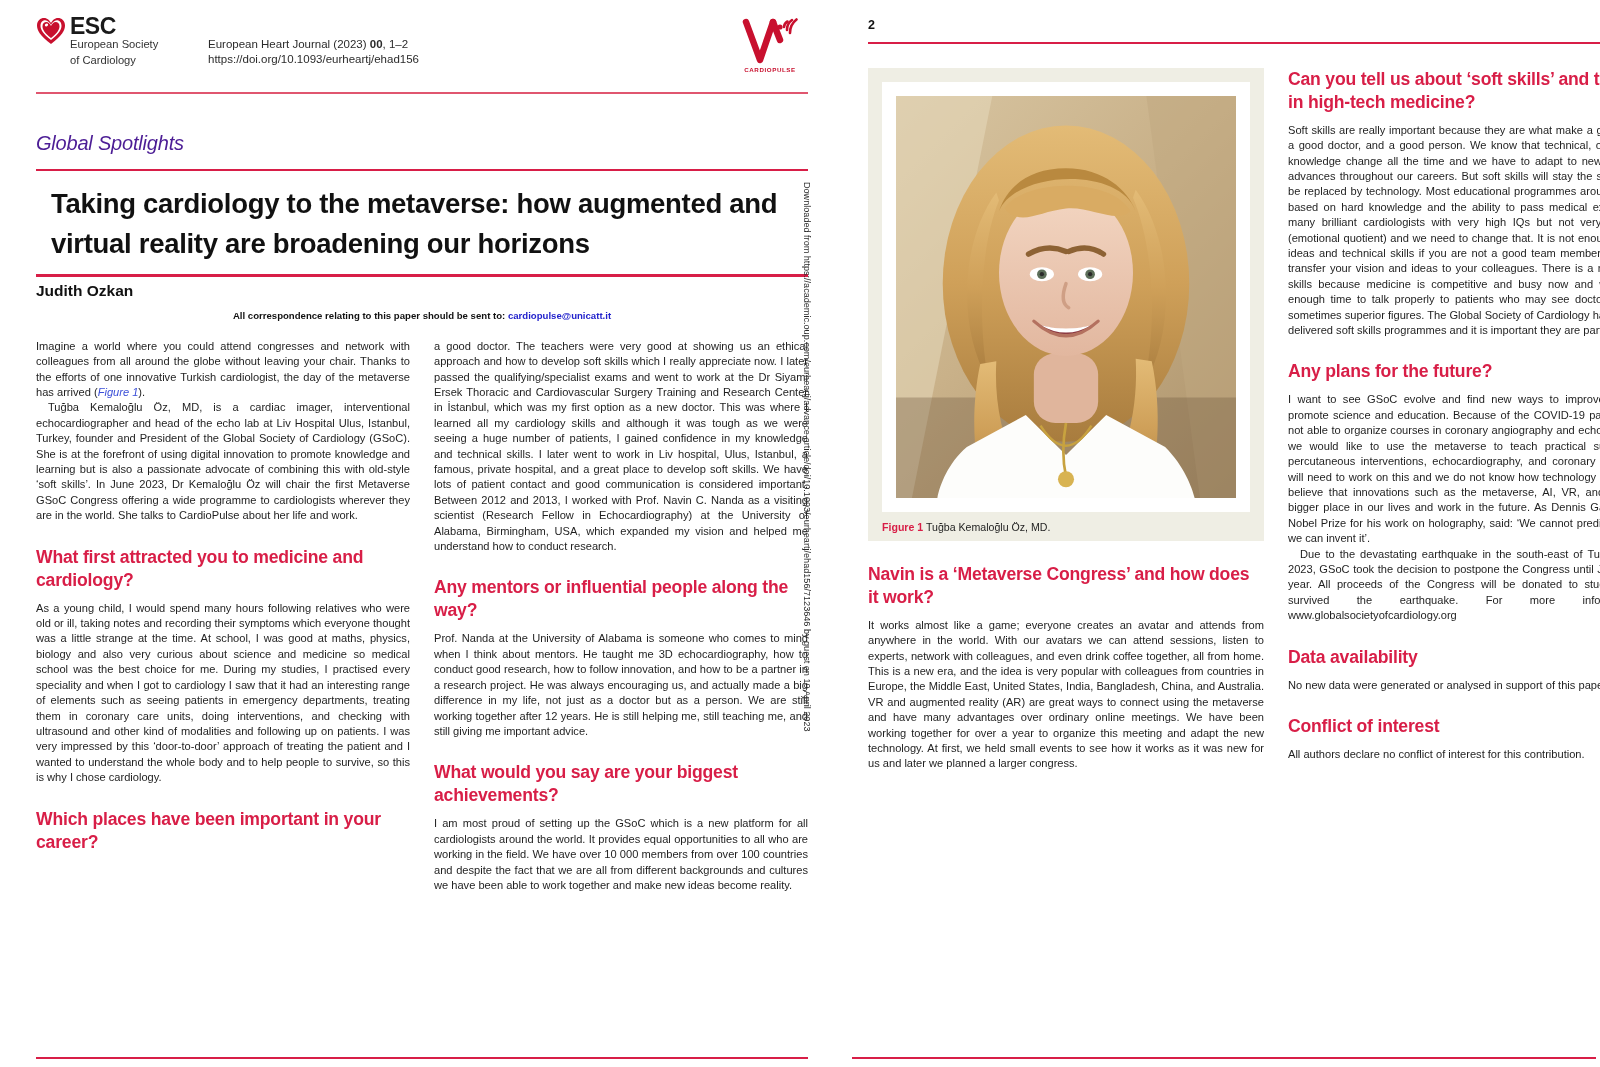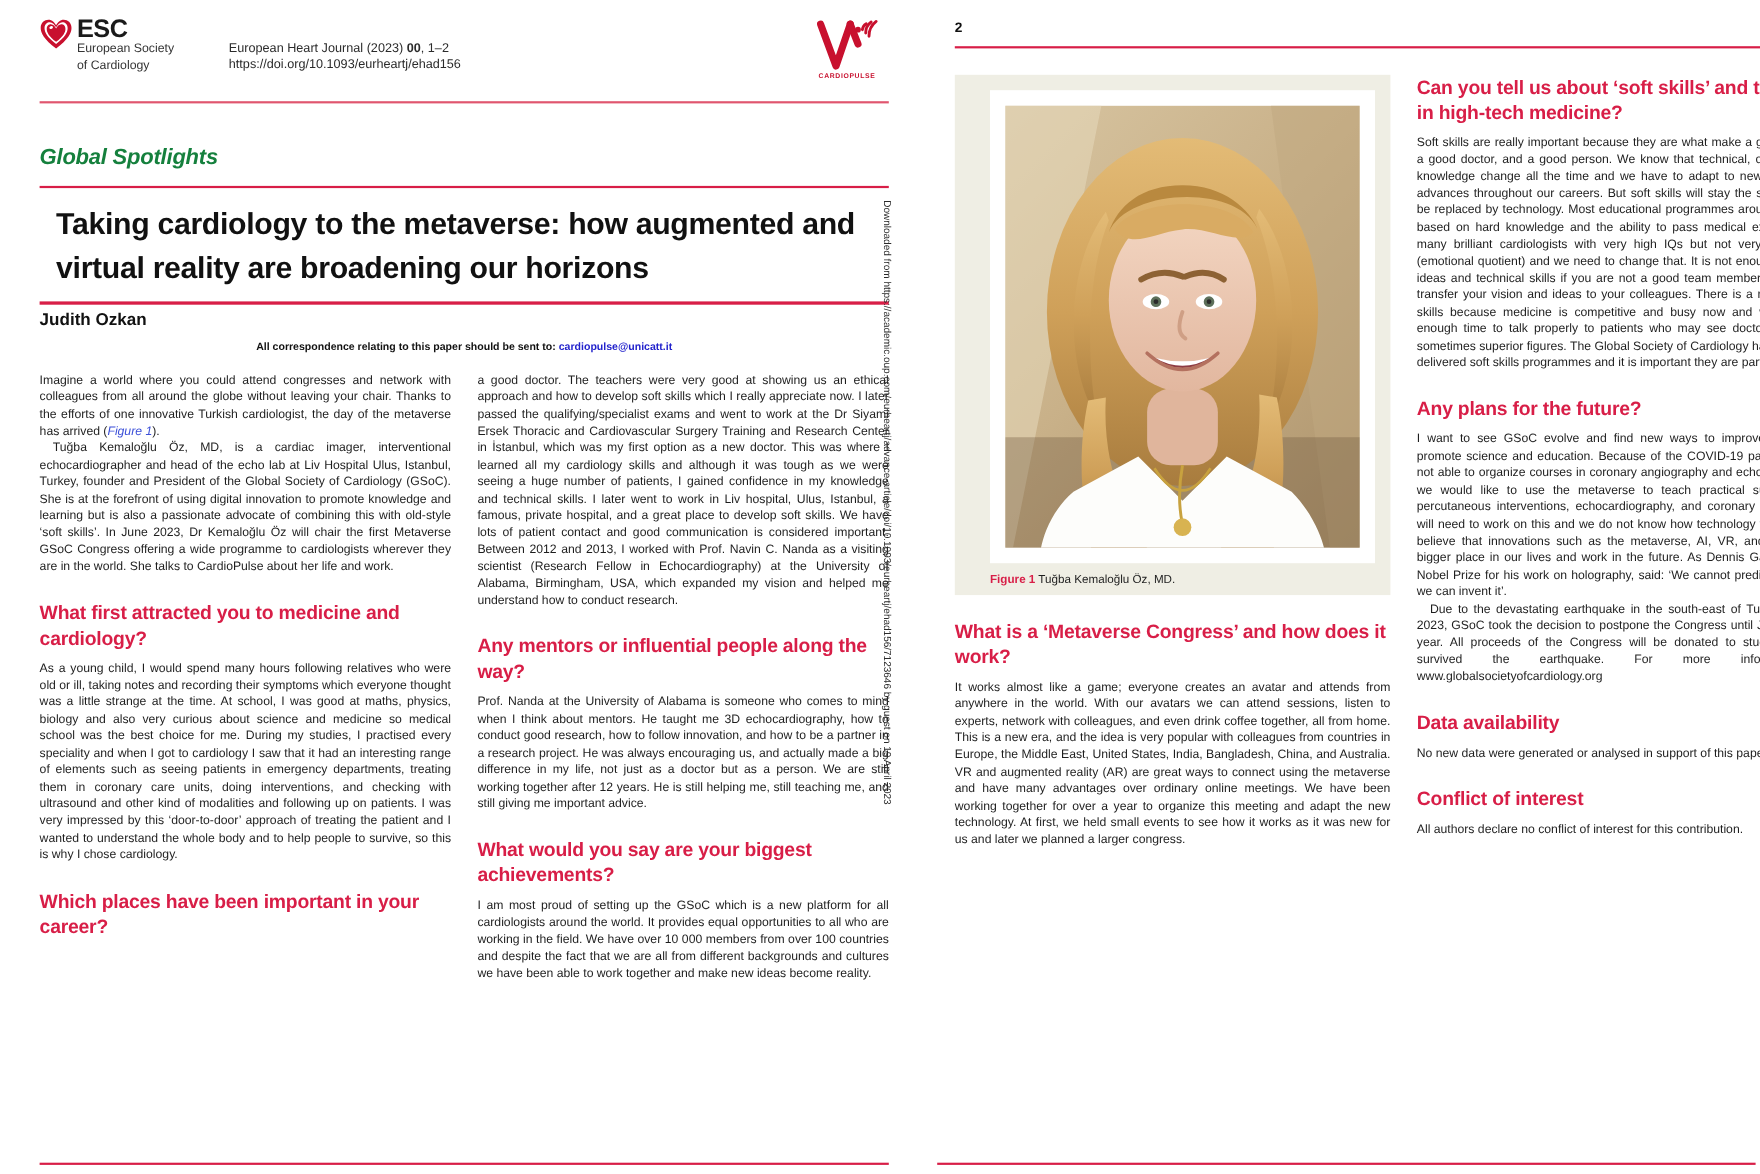--- a/index.html
+++ b/index.html
@@ -24,21 +24,21 @@
 
   .journal-ref { position: absolute; left: 172px; top: 27px; font-size: 11.5px; color: #2b2b2b; line-height: 15px; }
   .journal-ref b { font-weight: bold; margin-top: 28px; }
 
   .cardiopulse-logo { position: absolute; right: 5px; top: 8px; width: 66px; text-align: center; }
   .cp-mark { width: 60px; height: 46px; display:block; margin: 0 auto; }
   .cp-word { font-size: 6.2px; letter-spacing: 0.6px; color: #c8102e; font-weight: bold; margin-top: 2px; }
 
   .rule-dot { height: 2px; background: #e0566f; margin-top: 4px; }
 
-  .sect-kicker { font-size: 20px; font-style: italic; font-weight: bold; color: #15803d; margin-top: 38px; letter-spacing: -0.2px; }
+  .sect-kicker { font-size: 20px; font-style: italic; font-weight: normal; color: #4c1d95; margin-top: 38px; letter-spacing: -0.2px; }
   .title-rule-top { height: 2.4px; background: #d81e47; margin-top: 14px; }
   .article-title { font-size: 27.5px; font-weight: bold; color: #111; line-height: 40px; margin: 13px 0 10px 15px; letter-spacing: -0.3px; }
   .title-rule-bot { height: 2.4px; background: #d81e47; margin-top: 6px; }
   .byline { font-size: 15.5px; font-weight: bold; color: #111; margin-top: 5px; }
   .corr { font-size: 9.6px; font-weight: bold; color: #111; margin-top: 10px; text-align: center; }
   .corr a { color: #2222cc; text-decoration: none; }
 
   .cols { display: flex; gap: 24px; margin-top: 18px; }
   .col { width: 374px; }
   p.body { font-size: 11.1px; line-height: 15.4px; color: #1e1e1e; text-align: justify; hyphens: auto; }
@@ -61,21 +61,21 @@
   
   .page2 { position: absolute; left: 852px; top: 0; width: 748px; height: 1067px; background: #fff; overflow: hidden; }
   .p2-inner { position: absolute; left: 16px; top: 18px; width: 760px; }
   .folio { font-size: 12.5px; font-weight: bold; color: #111; }
   .p2-rule { height: 1.8px; background: #d81e47; margin-top: 10px; width: 744px; }
 
   .p2-cols { display: flex; gap: 24px; margin-top: 24px; }
   .p2-colL { width: 396px; flex: 0 0 396px; }
   .p2-colR { width: 396px; flex: 0 0 396px; }
 
-  .figbox { background: #efeee4; padding: 14px 14px 7px 32px; width: 396px; }
+  .figbox { background: #efeee4; padding: 14px 14px 7px 14px; width: 396px; }
   .figframe { background: #fff; padding: 14px; }
   .photo { width: 100%; height: 402px; display: block; }
   .figcap { font-size: 10.6px; color: #1e1e1e; margin-top: 8px; line-height: 14px; }
   .figcap b { color: #d81e47; font-weight: bold; }
 
   .bottom-rule { position: absolute; left: 852px; top: 1057px; width: 744px; height: 1.6px; background: #d81e47; }
   .p1-bottom-rule { position: absolute; left: 36px; top: 1057px; width: 772px; height: 1.6px; background: #d81e47; }
 </style>
 </head>
 <body>
@@ -216,21 +216,21 @@
 
                 <path d="M120 238 L150 268 L180 238 L224 262 C238 276 244 292 246 300 L54 300 C56 290 62 274 76 262 Z" fill="#fdfdfb"></path>
                 <path d="M150 244 q-4 22 0 40" stroke="#c8a23f" stroke-width="2" fill="none"></path>
                 <circle cx="150" cy="286" r="6" fill="#d8b351"></circle>
                 <path d="M131 246 q19 30 38 0" stroke="#c8a23f" stroke-width="1.8" fill="none"></path>
               </svg>
             </div>
             <div class="figcap"><b>Figure 1</b><span> Tuğba Kemaloğlu Öz, MD.</span></div>
           </div>
 
-          <h2 class="qhead">What is a ‘Metaverse Congress’ and how does it work?</h2>
+          <h2 class="qhead">Navin is a ‘Metaverse Congress’ and how does it work?</h2>
           <p class="body">It works almost like a game; everyone creates an avatar and attends from anywhere in the world. With our avatars we can attend sessions, listen to experts, network with colleagues, and even drink coffee together, all from home. This is a new era, and the idea is very popular with colleagues from countries in Europe, the Middle East, United States, India, Bangladesh, China, and Australia. VR and augmented reality (AR) are great ways to connect using the metaverse and have many advantages over ordinary online meetings. We have been working together for over a year to organize this meeting and adapt the new technology. At first, we held small events to see how it works as it was new for us and later we planned a larger congress.</p>
         </div>
 
         <div class="p2-colR">
           <h2 class="qhead" style="margin-top:0">Can you tell us about ‘soft skills’ and their place in high-tech medicine?</h2>
           <p class="body">Soft skills are really important because they are what make a good cardiologist, a good doctor, and a good person. We know that technical, or hard skills and knowledge change all the time and we have to adapt to new techniques and advances throughout our careers. But soft skills will stay the same and cannot be replaced by technology. Most educational programmes around the world are based on hard knowledge and the ability to pass medical exams. There are many brilliant cardiologists with very high IQs but not very advanced EQs (emotional quotient) and we need to change that. It is not enough to have good ideas and technical skills if you are not a good team member and you cannot transfer your vision and ideas to your colleagues. There is a risk of losing soft skills because medicine is competitive and busy now and we do not have enough time to talk properly to patients who may see doctors as remote or sometimes superior figures. The Global Society of Cardiology has organized and delivered soft skills programmes and it is important they are part of education.</p>
           <h2 class="qhead">Any plans for the future?</h2>
           <p class="body">I want to see GSoC evolve and find new ways to improve education and promote science and education. Because of the COVID-19 pandemic we were not able to organize courses in coronary angiography and echocardiography, so we would like to use the metaverse to teach practical subjects such as percutaneous interventions, echocardiography, and coronary angiograms. We will need to work on this and we do not know how technology will develop but I believe that innovations such as the metaverse, AI, VR, and AR will take a bigger place in our lives and work in the future. As Dennis Gabor, who won a Nobel Prize for his work on holography, said: ‘We cannot predict the future, but we can invent it’.</p>
           <p class="body">Due to the devastating earthquake in the south-east of Turkey in February 2023, GSoC took the decision to postpone the Congress until June of the same year. All proceeds of the Congress will be donated to students who have survived the earthquake. For more information visit www.globalsocietyofcardiology.org</p>
           <h2 class="qhead">Data availability</h2>

